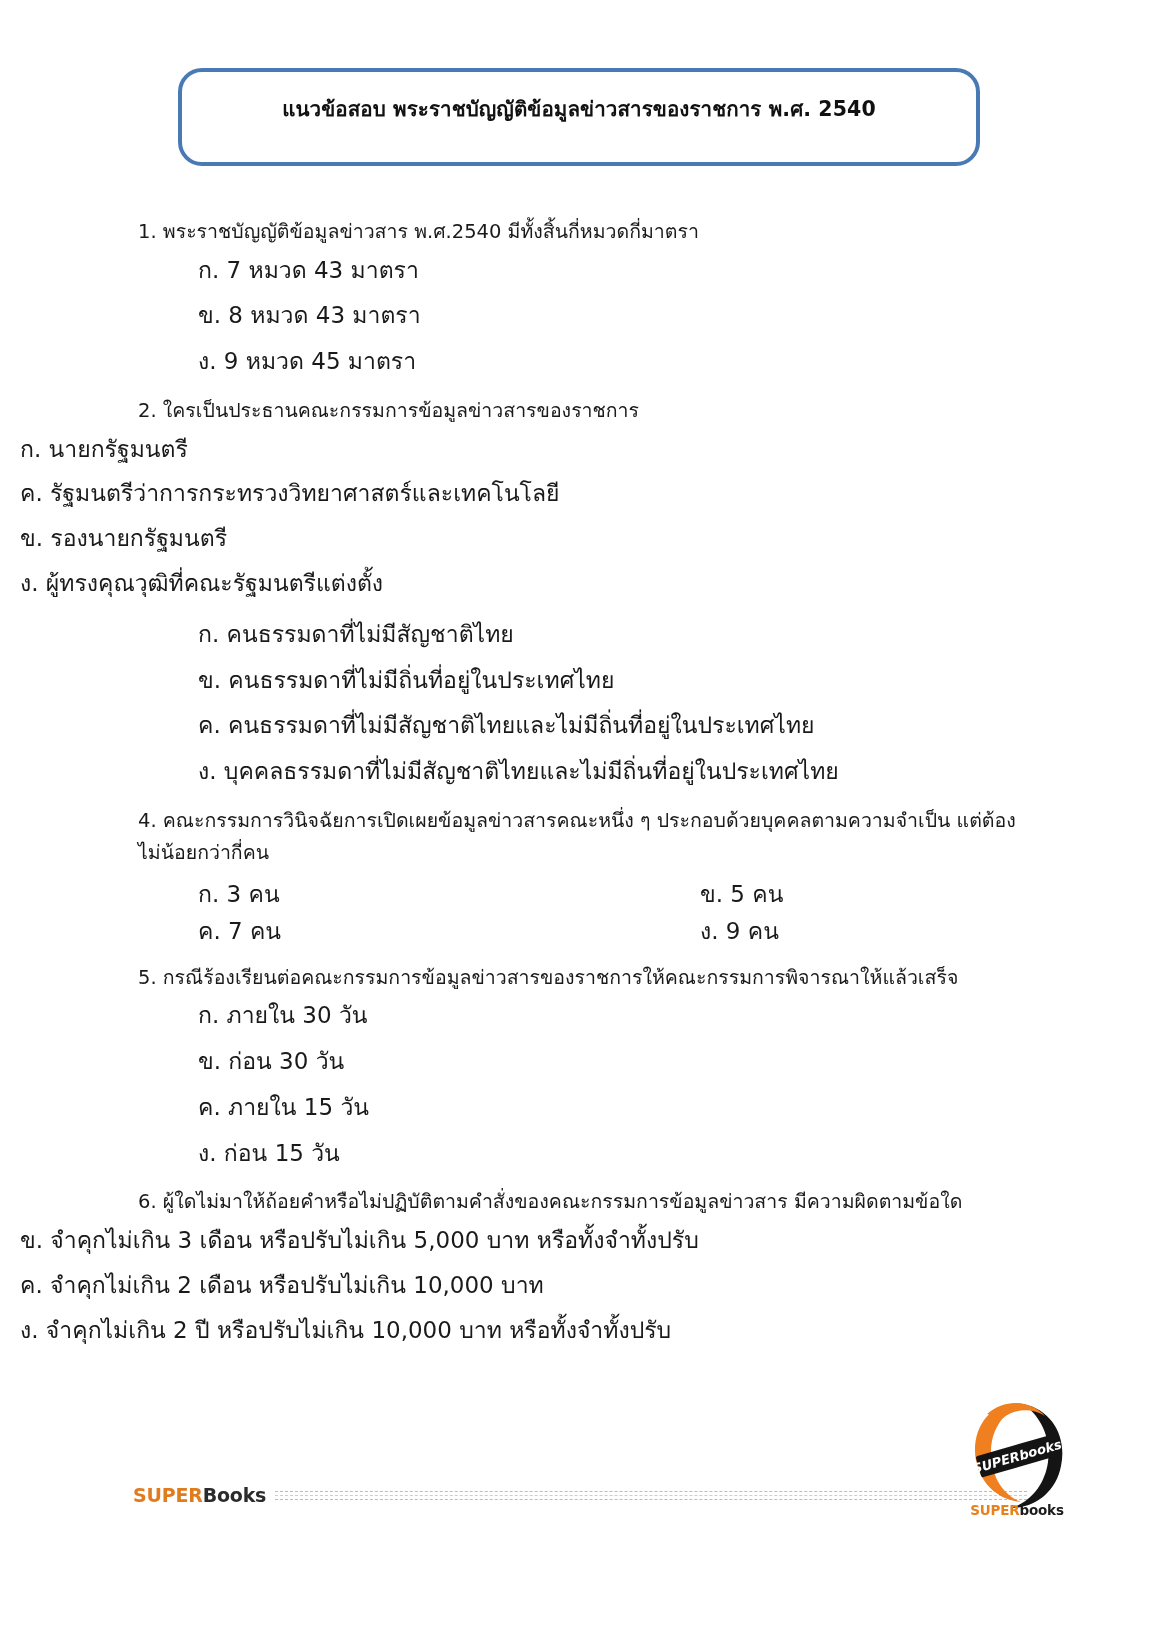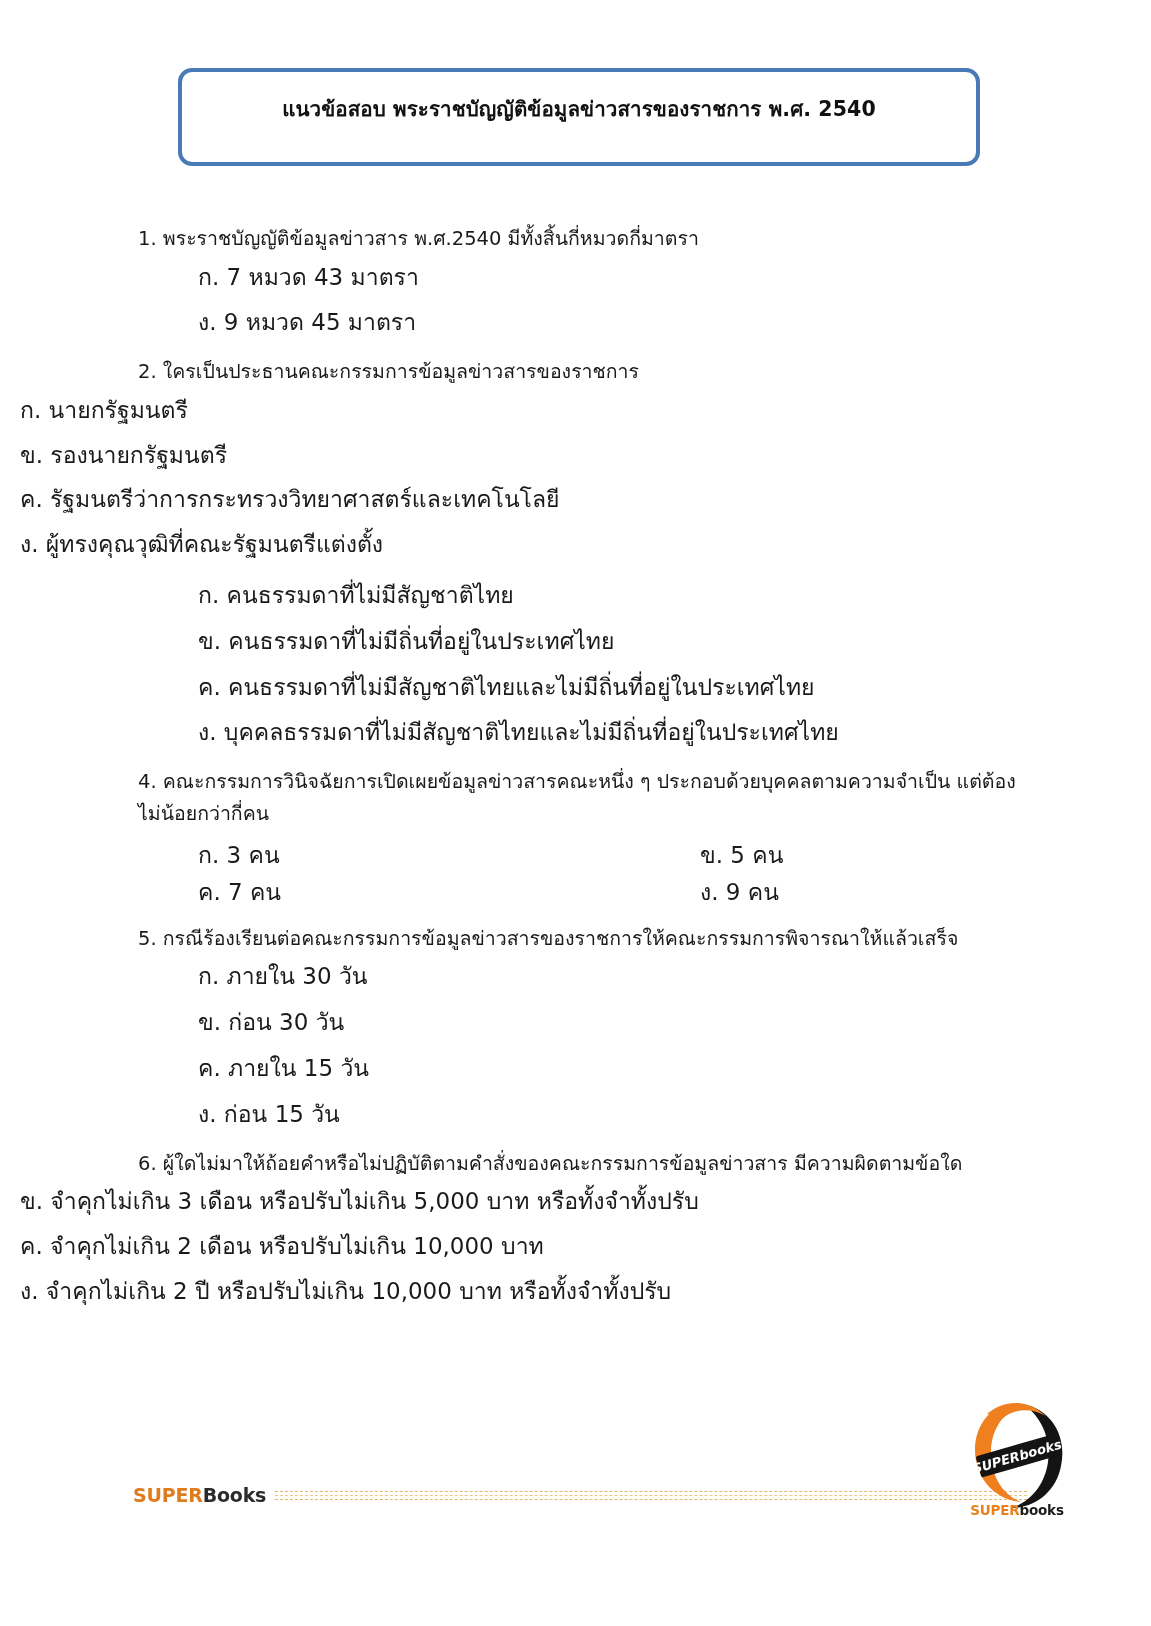--- a/index.html
+++ b/index.html
@@ -23,41 +23,41 @@
   }
 
   
   .title-box {
     position: absolute;
     left: 178px;
     top: 68px;
     width: 802px;
     height: 98px;
     border: 4px solid #4a7ab5;
-    border-radius: 14px;
+    border-radius: 24px;
     box-sizing: border-box;
     background: #ffffff;
     display: flex;
     align-items: flex-start;
     justify-content: center;
   }
   .title-text {
     margin-top: 20px;
     font-size: 20.5px;
     font-weight: bold;
     color: #111111;
     letter-spacing: 0.1px;
     white-space: nowrap;
   }
 
   
   .content {
     position: absolute;
     left: 0;
-    top: 223px;
+    top: 216px;
     width: 1151px;
   }
 
   .qblock {
     margin-bottom: 2px;
   }
 
   .qtext {
     font-size: 19.5px;
     line-height: 1.62;
@@ -182,32 +182,33 @@
   <div class="title-box">
     <div class="title-text">แนวข้อสอบ พระราชบัญญัติข้อมูลข่าวสารของราชการ พ.ศ. 2540</div>
   </div>
 
   <div class="content">
 
     <div class="qblock">
       <p class="qtext">1. พระราชบัญญัติข้อมูลข่าวสาร พ.ศ.2540 มีทั้งสิ้นกี่หมวดกี่มาตรา</p>
       <ul class="choices">
         <li class="choice">ก. 7 หมวด 43 มาตรา</li>
+        <li class="choice">ข. 8 หมวด 43 มาตรา</li>
         <li class="choice">ง. 9 หมวด 45 มาตรา</li>
       </ul>
     </div>
 
     <div class="gap-sm"></div>
 
     <div class="qblock">
       <p class="qtext">2. ใครเป็นประธานคณะกรรมการข้อมูลข่าวสารของราชการ</p>
       <ul class="choices">
         <li class="choice tight">ก. นายกรัฐมนตรี</li>
+        <li class="choice tight">ค. รัฐมนตรีว่าการกระทรวงวิทยาศาสตร์และเทคโนโลยี</li>
         <li class="choice tight">ข. รองนายกรัฐมนตรี</li>
-        <li class="choice tight">ค. รัฐมนตรีว่าการกระทรวงวิทยาศาสตร์และเทคโนโลยี</li>
         <li class="choice tight">ง. ผู้ทรงคุณวุฒิที่คณะรัฐมนตรีแต่งตั้ง</li>
       </ul>
     </div>
 
     <div class="gap-sm"></div>
 
     <div class="qblock">
       <ul class="choices">
         <li class="choice">ก. คนธรรมดาที่ไม่มีสัญชาติไทย</li>
         <li class="choice">ข. คนธรรมดาที่ไม่มีถิ่นที่อยู่ในประเทศไทย</li>

